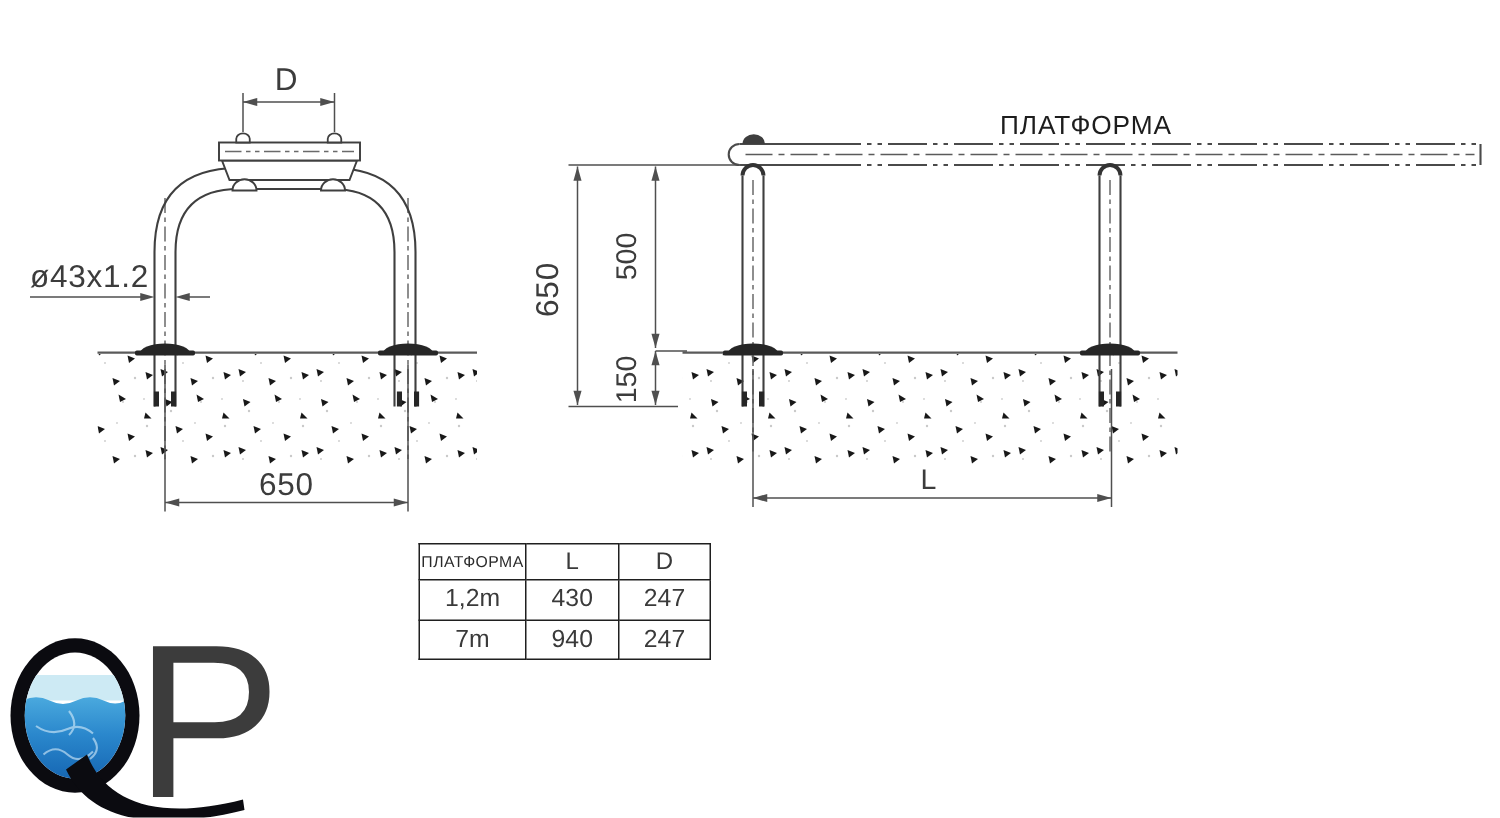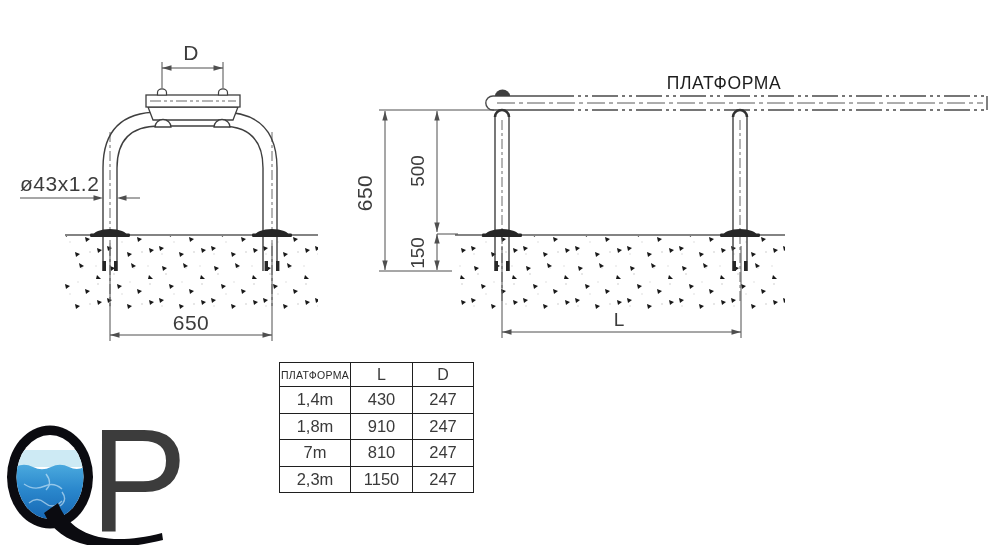--- a/index.html
+++ b/index.html
@@ -222,34 +222,24 @@
 </svg>
 
 <table class="spec-table">
   <tbody>
     <tr class="hdr">
       <td class="c1">ПЛАТФОРМА</td>
       <td class="c2">L</td>
       <td class="c3">D</td>
     </tr>
     <tr class="row">
-      <td class="c1">1,4m</td>
+      <td class="c1">1,2m</td>
       <td class="c2">430</td>
       <td class="c3">247</td>
     </tr>
     <tr class="row">
-      <td class="c1">1,8m</td>
-      <td class="c2">910</td>
-      <td class="c3">247</td>
-    </tr>
-    <tr class="row">
       <td class="c1">7m</td>
-      <td class="c2">810</td>
-      <td class="c3">247</td>
-    </tr>
-    <tr class="row">
-      <td class="c1">2,3m</td>
-      <td class="c2">1150</td>
+      <td class="c2">940</td>
       <td class="c3">247</td>
     </tr>
   </tbody>
 </table>
 </div>
 
 </body></html>

